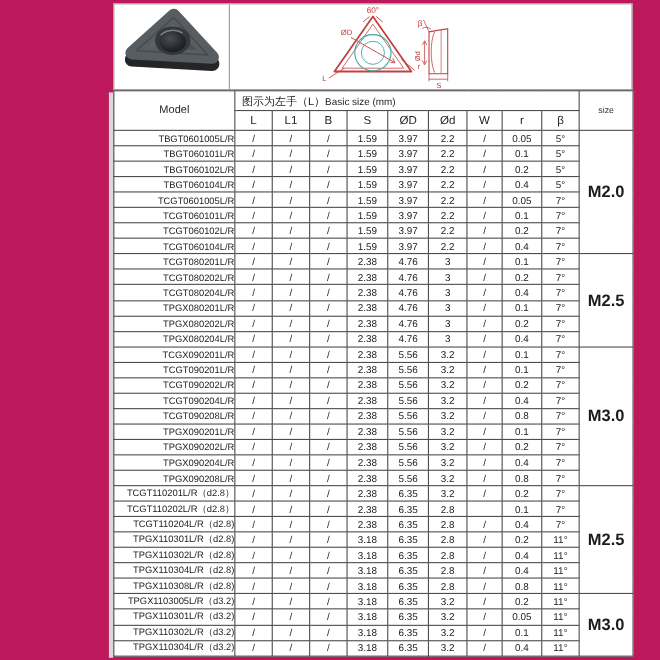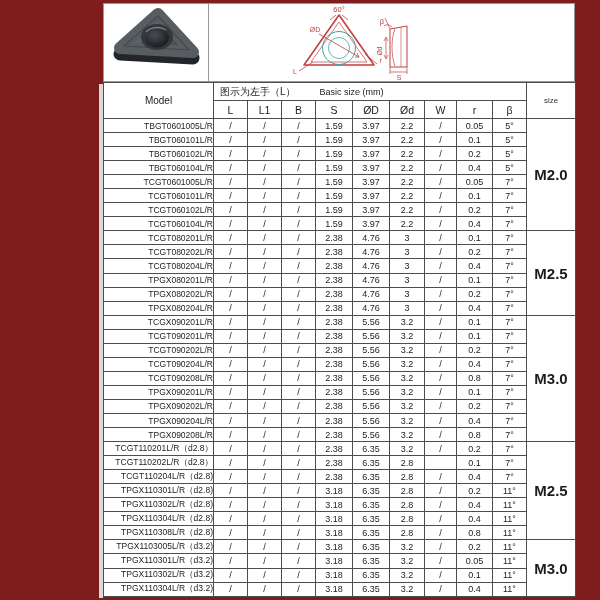--- a/index.html
+++ b/index.html
@@ -1,33 +1,33 @@
 <!DOCTYPE html>
 <html><head>
 <meta charset="utf-8">
 <style>
   html,body{margin:0;padding:0;}
-  .canvas{position:relative;width:600px;height:600px;background:#7f1d1d;overflow:hidden;
+  .canvas{position:relative;width:600px;height:600px;background:#be185d;overflow:hidden;
           font-family:"Liberation Sans","DejaVu Sans",sans-serif;color:#1c1c1c;}
   
   .top-section{position:absolute;left:103px;top:3px;width:472px;height:79px;
                border:1px solid #9a9a9a;box-sizing:border-box;display:flex;background:#fff;}
   .photo-cell{width:106px;box-sizing:border-box;border-right:1px solid #9a9a9a;
               display:flex;align-items:center;justify-content:center;}
   .drawing-cell{flex:1;position:relative;}
   
   .sheet-table{position:absolute;left:103px;top:82px;width:472px;height:515px;
                border-collapse:collapse;table-layout:fixed;background:#fff;}
   .sheet-table th,.sheet-table td{border:1px solid #4d4d4d;padding:0;text-align:center;
                vertical-align:middle;white-space:nowrap;overflow:hidden;}
   .sheet-table thead tr{height:18px;}
   .sheet-table tbody tr{height:14px;}
   th.model-h{font-size:10px;font-weight:normal;margin-top:36px;}
   th.note-h{font-weight:normal;}
-  .note-wrap{display:flex;align-items:center;gap:24px;padding-left:6px;}
+  .note-wrap{display:flex;align-items:center;padding-left:6px;}
   .note-cn{font-size:10px;}
   .note-en{font-size:9px;}
   th.col-h{font-size:10.5px;font-weight:normal;}
   th.screw-h{font-size:8px;font-weight:normal;color:#333;}
   td.model{font-size:8.5px;text-align:right;}
   td.val{font-size:9px;}
   td.screw{font-size:15px;font-weight:bold;}
   .edge-shadow{position:absolute;left:99px;top:84px;width:4px;height:514px;background:#d9d9d9;}
   .artifact{position:absolute;left:522px;top:83px;width:3px;height:5px;background:#3f7d46;opacity:.8;}
 </style>

